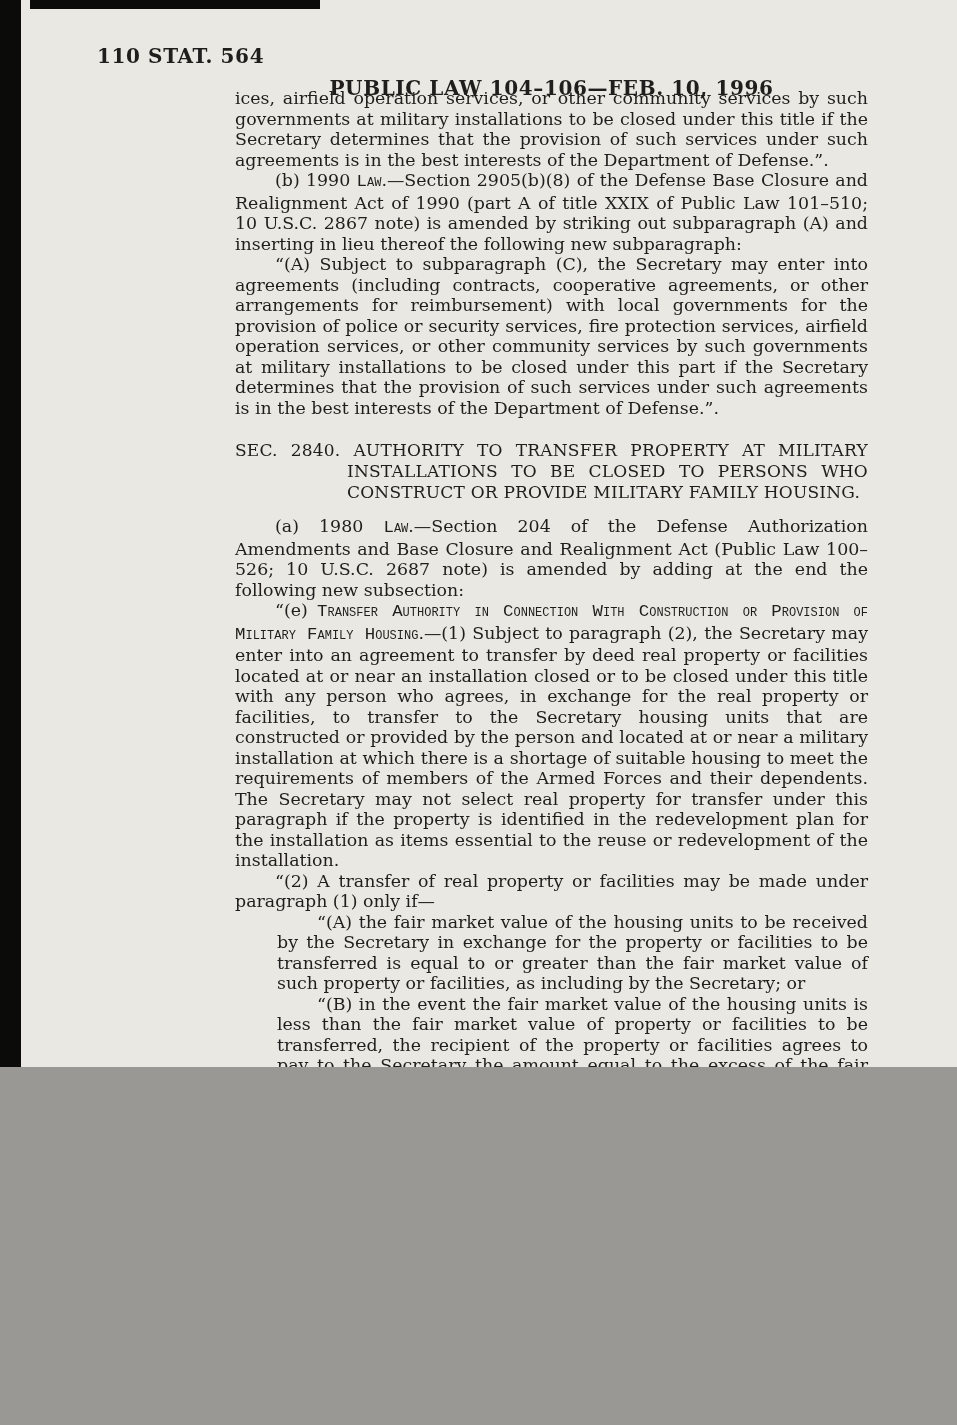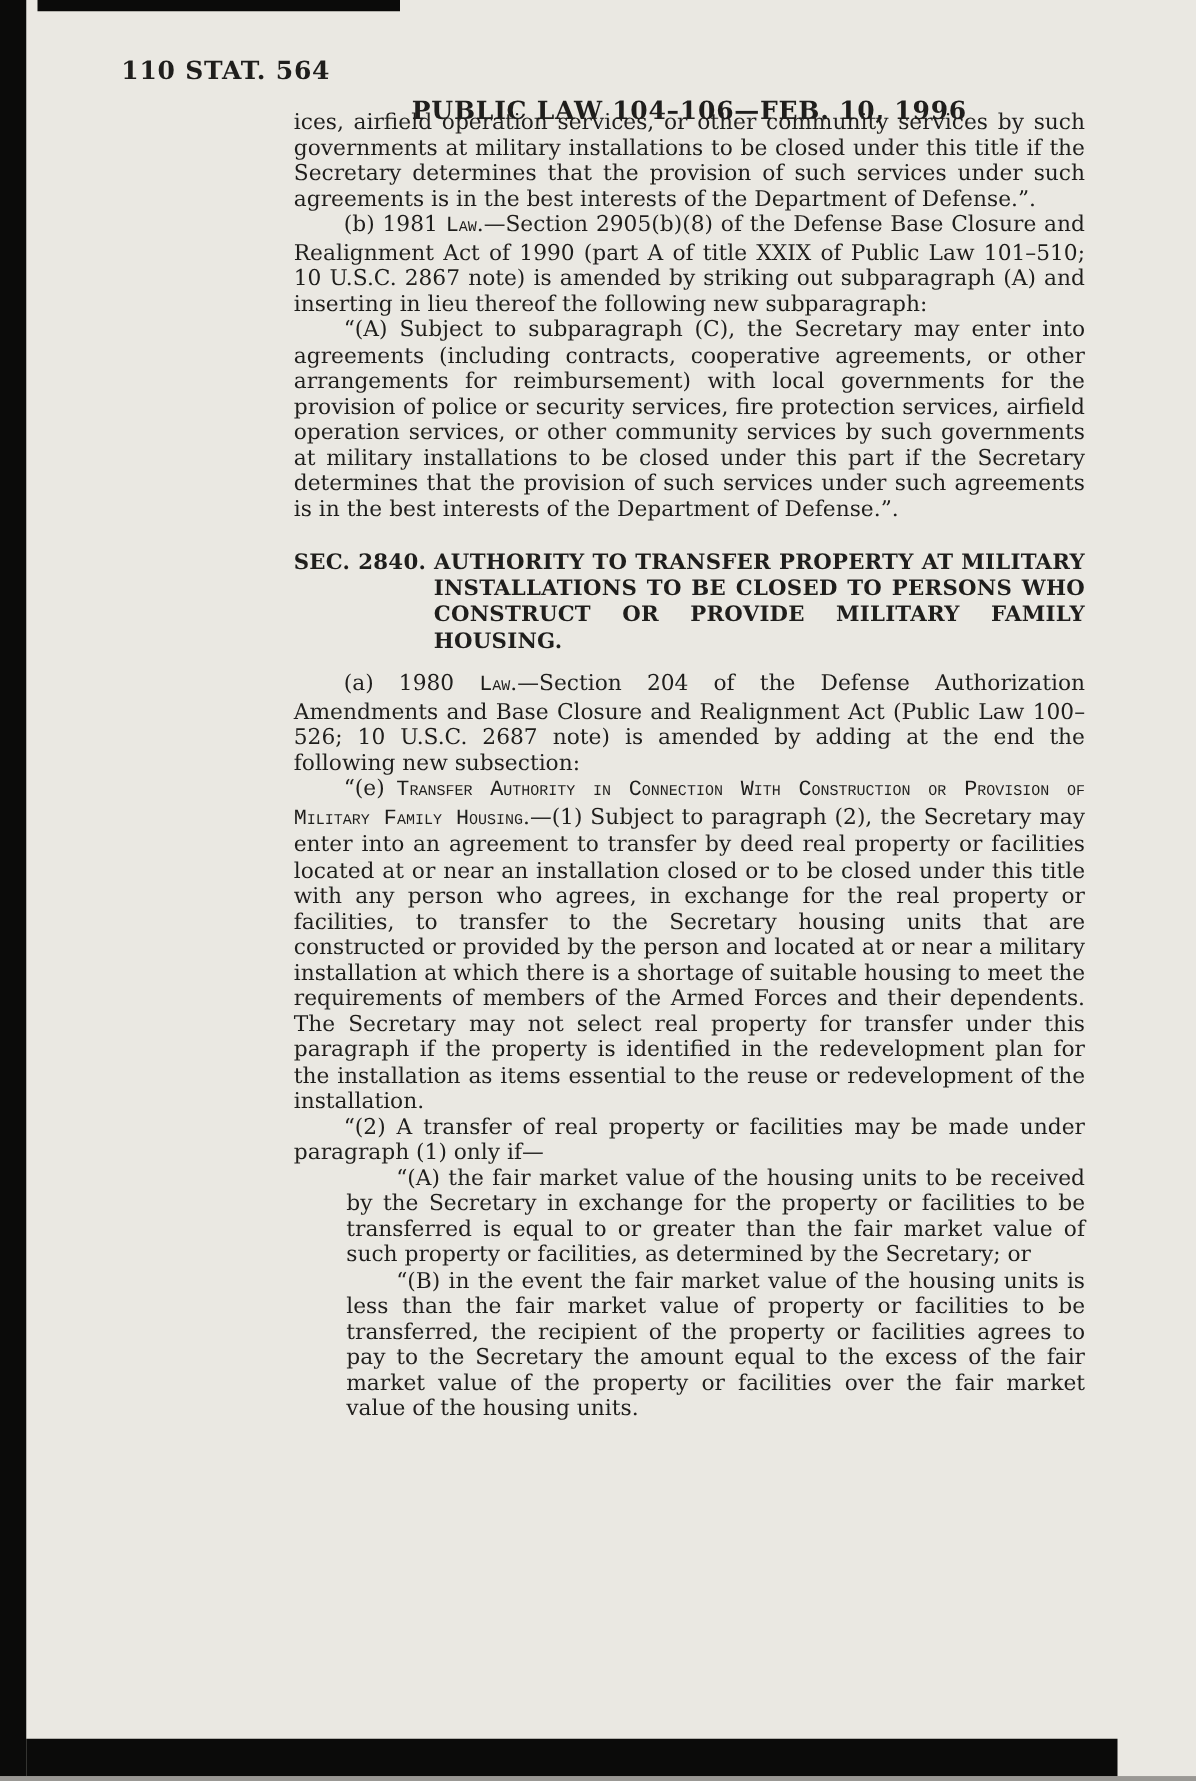--- a/index.html
+++ b/index.html
@@ -3,21 +3,21 @@
 <meta charset="utf-8">
 <style>
   html, body {
     margin: 0;
     padding: 0;
     background: #9a9894;
   }
   .page {
     position: relative;
     width: 957px;
-    height: 1421px;
+    height: 1067px;
     background: #eae8e2;
     overflow: hidden;
     font-family: "DejaVu Serif", serif;
     color: #1f1e1c;
   }
   
   .scan-left {
     position: absolute;
     left: 0; top: 0;
     width: 21px; height: 1425px;
@@ -75,21 +75,21 @@
     margin-left: 42px;
     text-indent: 40px;
   }
   .sc {
     font-variant: small-caps;
     font-family: Liberation Mono, monospace;
   }
   .sec-heading {
     margin: 22px 0 13px 0;
     font-size: 17px;
-    font-weight: bold;
+    font-weight: normal;
     line-height: 21px;
     padding-left: 112px;
     text-indent: -112px;
     text-align: justify;
     letter-spacing: 0.2px;
   }
 </style>
 </head>
 <body>
 
@@ -99,31 +99,31 @@
   <div class="scan-top"></div>
   <div class="scan-bottom"></div>
 
   <span class="stat-num">110 STAT. 564</span>
   <span class="law-title">PUBLIC LAW 104–106—FEB. 10, 1996</span>
 
   <main class="text-column">
 
     <p class="par no-indent"><span>ices, airfield operation services, or other community services by such governments at military installations to be closed under this title if the Secretary determines that the provision of such services under such agreements is in the best interests of the Department of Defense.”.</span></p>
 
-    <p class="par"><span>(b) 1981 </span><span class="sc">Law</span><span>.—Section 2905(b)(8) of the Defense Base Closure and Realignment Act of 1990 (part A of title XXIX of Public Law 101–510; 10 U.S.C. 2867 note) is amended by striking out subparagraph (A) and inserting in lieu thereof the following new subparagraph:</span></p>
+    <p class="par"><span>(b) 1990 </span><span class="sc">Law</span><span>.—Section 2905(b)(8) of the Defense Base Closure and Realignment Act of 1990 (part A of title XXIX of Public Law 101–510; 10 U.S.C. 2867 note) is amended by striking out subparagraph (A) and inserting in lieu thereof the following new subparagraph:</span></p>
 
     <p class="par"><span>“(A) Subject to subparagraph (C), the Secretary may enter into agreements (including contracts, cooperative agreements, or other arrangements for reimbursement) with local governments for the provision of police or security services, fire protection services, airfield operation services, or other community services by such governments at military installations to be closed under this part if the Secretary determines that the provision of such services under such agreements is in the best interests of the Department of Defense.”.</span></p>
 
     <h2 class="sec-heading">SEC. 2840. AUTHORITY TO TRANSFER PROPERTY AT MILITARY INSTALLATIONS TO BE CLOSED TO PERSONS WHO CONSTRUCT OR PROVIDE MILITARY FAMILY HOUSING.</h2>
 
     <p class="par"><span>(a) 1980 </span><span class="sc">Law</span><span>.—Section 204 of the Defense Authorization Amendments and Base Closure and Realignment Act (Public Law 100–526; 10 U.S.C. 2687 note) is amended by adding at the end the following new subsection:</span></p>
 
     <p class="par"><span>“(e) </span><span class="sc">Transfer Authority in Connection With Construction or Provision of Military Family Housing</span><span>.—(1) Subject to paragraph (2), the Secretary may enter into an agreement to transfer by deed real property or facilities located at or near an installation closed or to be closed under this title with any person who agrees, in exchange for the real property or facilities, to transfer to the Secretary housing units that are constructed or provided by the person and located at or near a military installation at which there is a shortage of suitable housing to meet the requirements of members of the Armed Forces and their dependents. The Secretary may not select real property for transfer under this paragraph if the property is identified in the redevelopment plan for the installation as items essential to the reuse or redevelopment of the installation.</span></p>
 
     <p class="par"><span>“(2) A transfer of real property or facilities may be made under paragraph (1) only if—</span></p>
 
-    <p class="par sub"><span>“(A) the fair market value of the housing units to be received by the Secretary in exchange for the property or facilities to be transferred is equal to or greater than the fair market value of such property or facilities, as determined by the Secretary; or</span></p>
+    <p class="par sub"><span>“(A) the fair market value of the housing units to be received by the Secretary in exchange for the property or facilities to be transferred is equal to or greater than the fair market value of such property or facilities, as including by the Secretary; or</span></p>
 
     <p class="par sub"><span>“(B) in the event the fair market value of the housing units is less than the fair market value of property or facilities to be transferred, the recipient of the property or facilities agrees to pay to the Secretary the amount equal to the excess of the fair market value of the property or facilities over the fair market value of the housing units.</span></p>
 
 
   </main>
 </div>
 
 </body></html>

